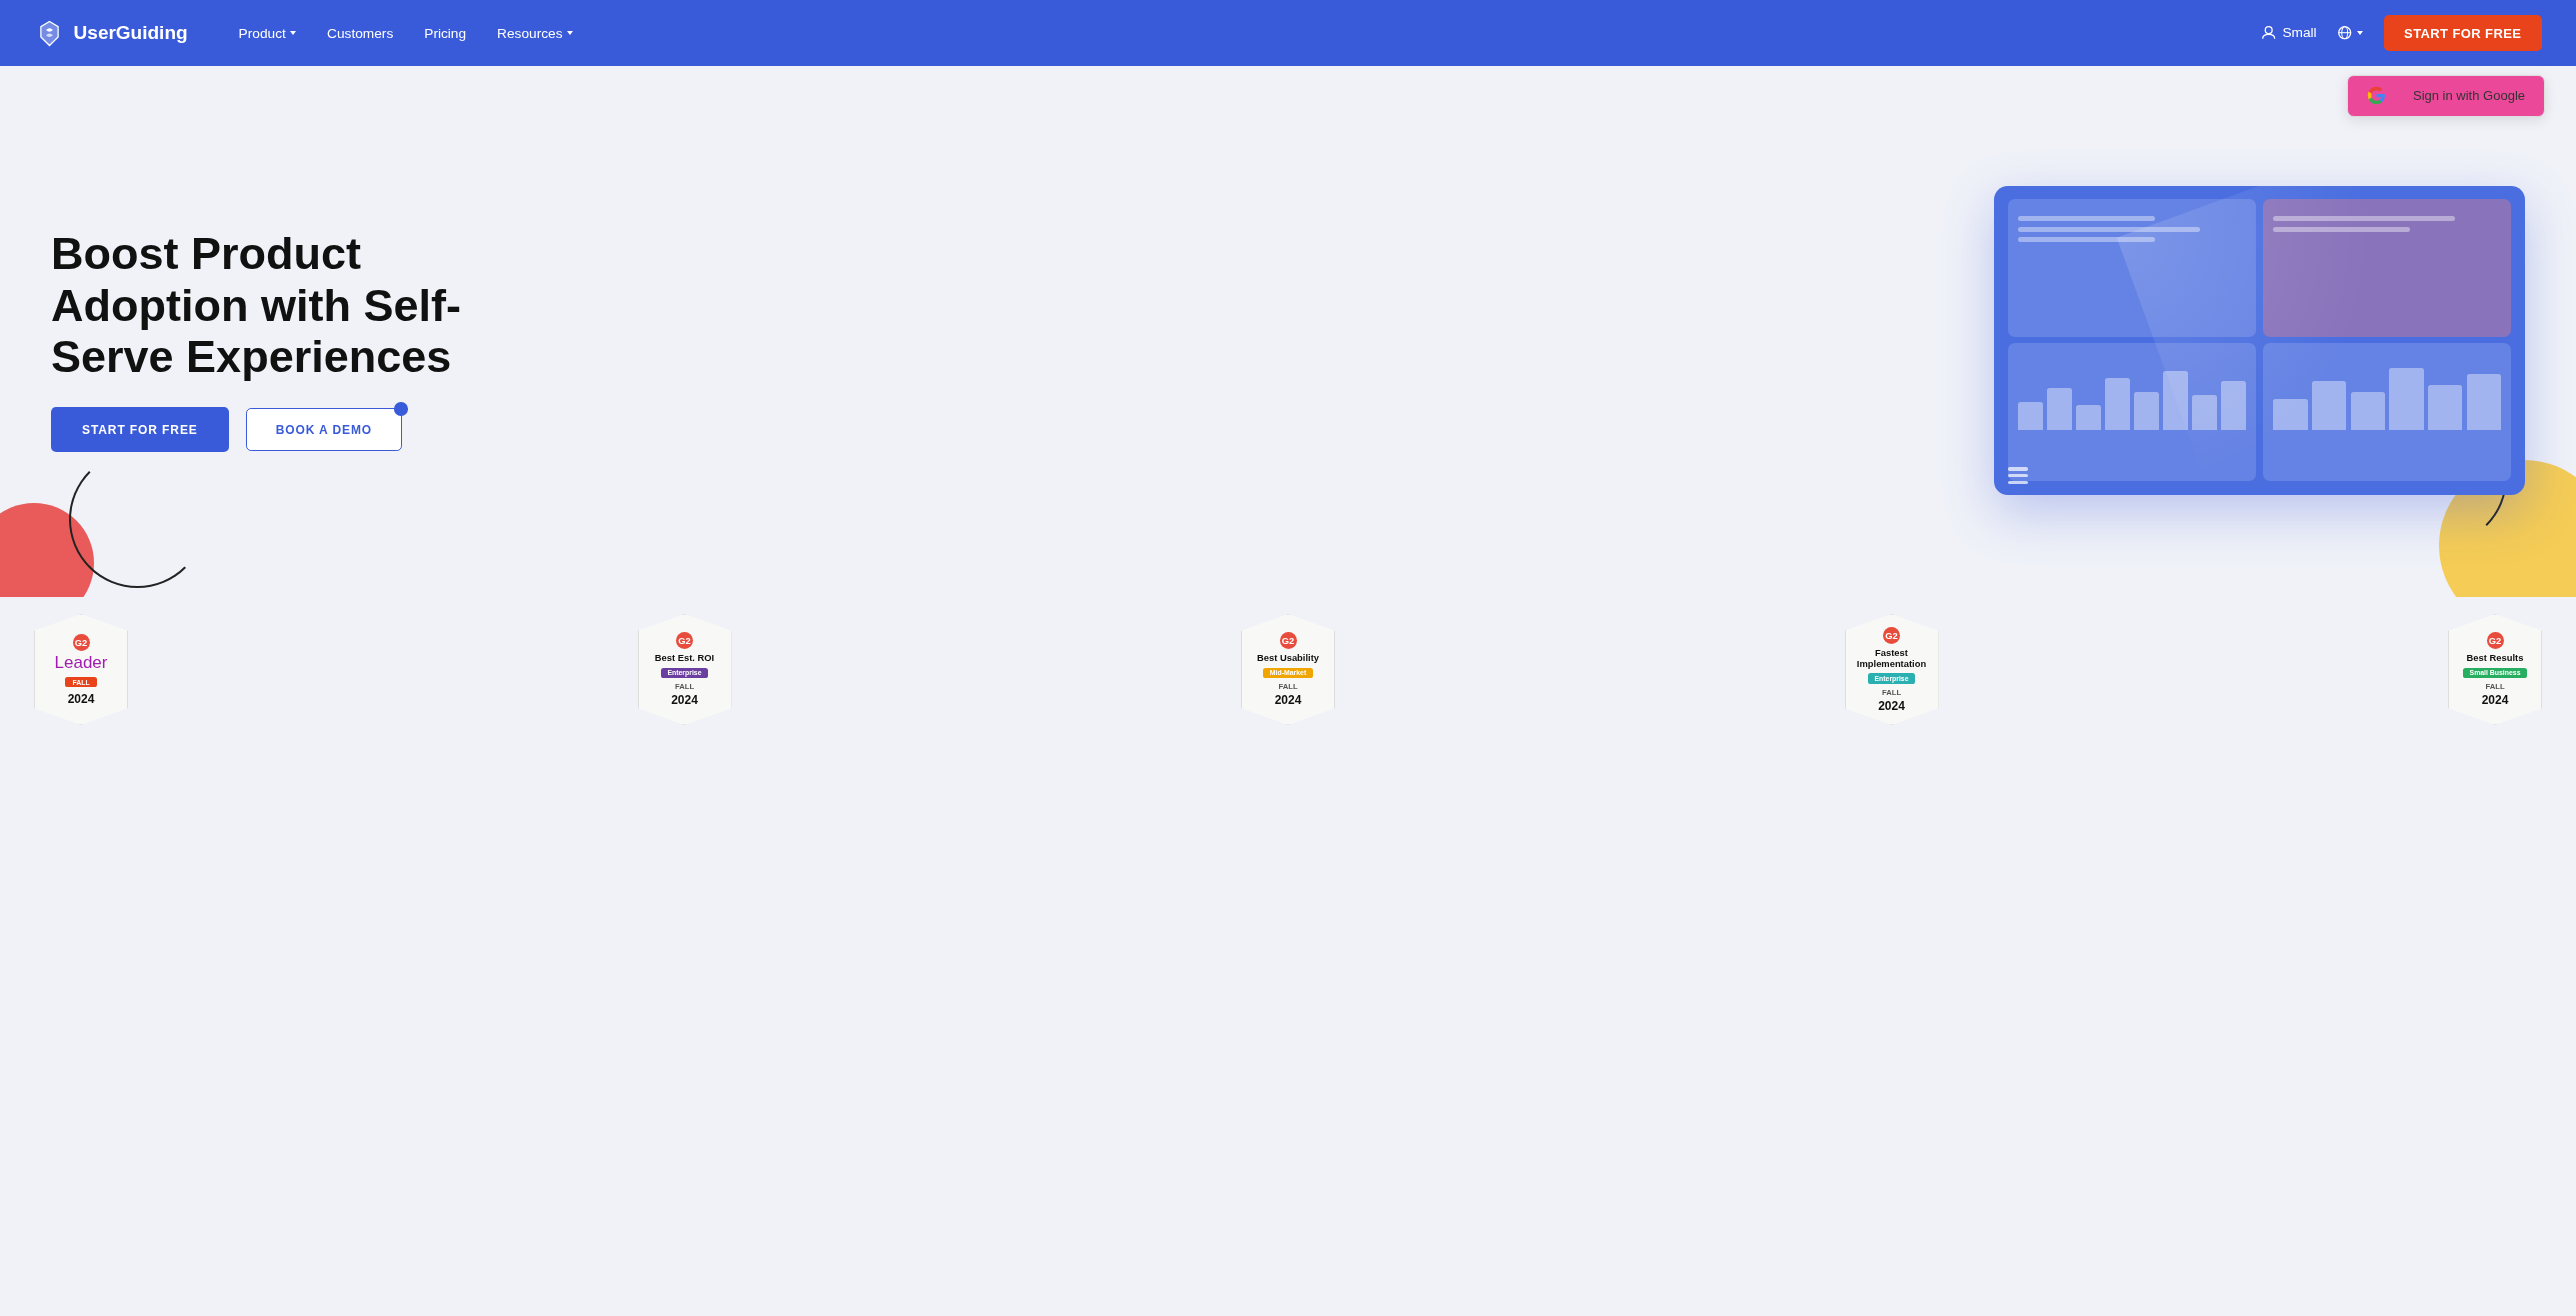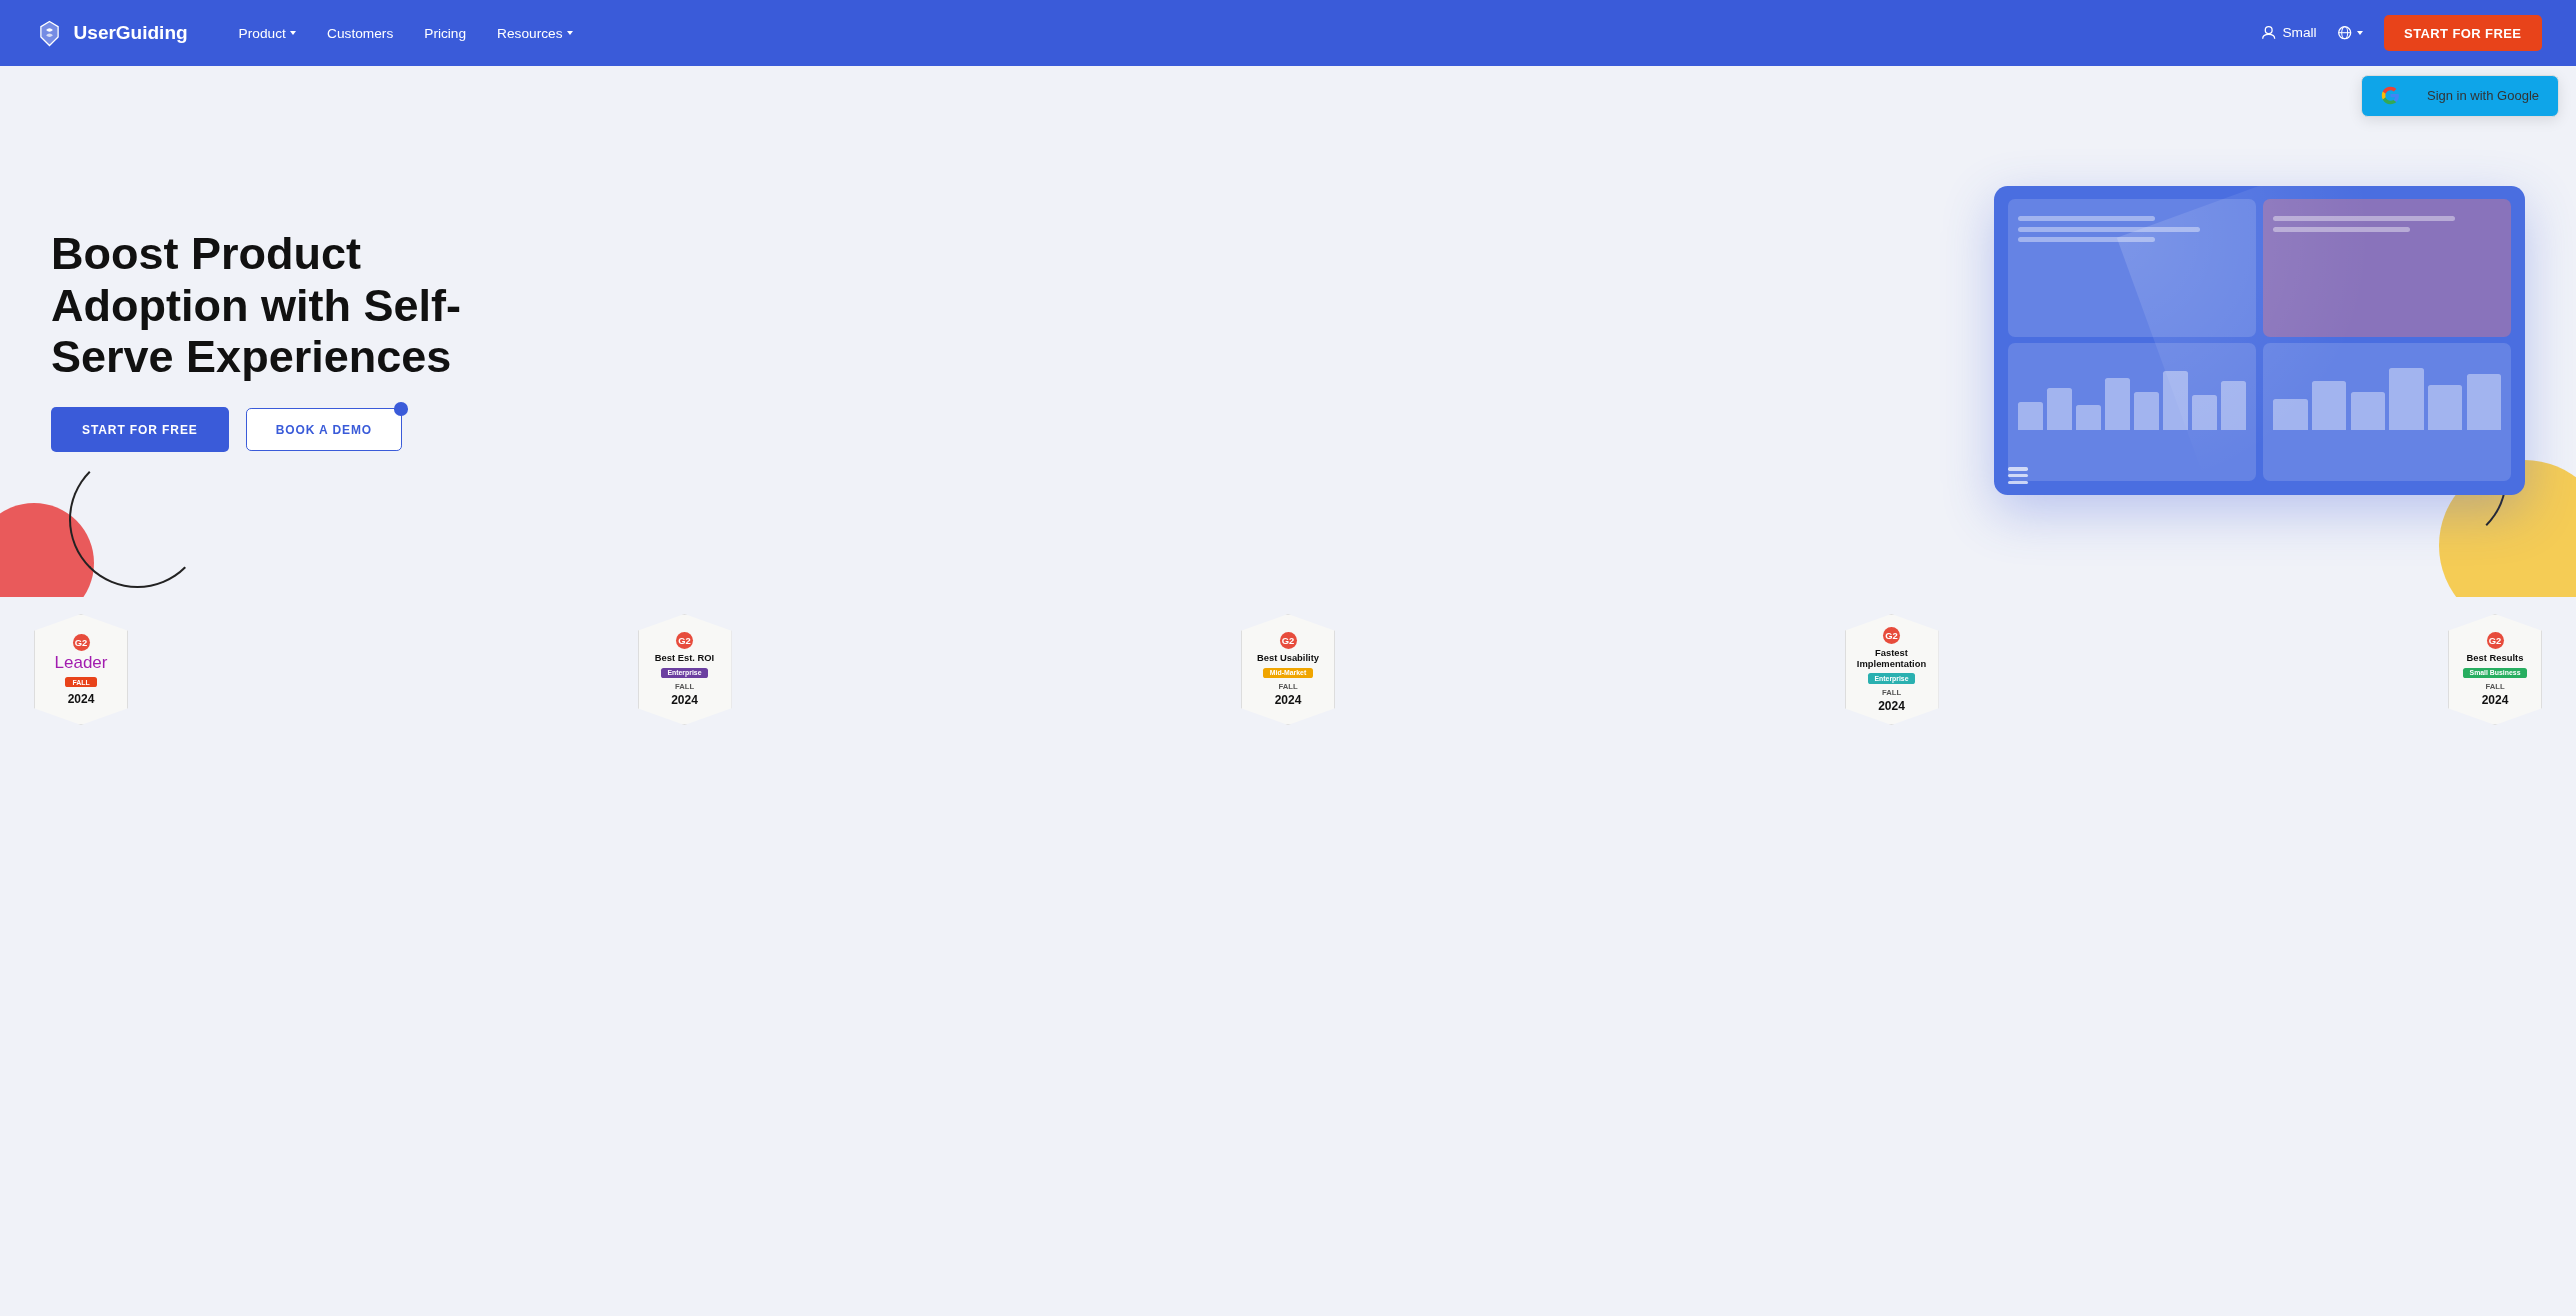--- a/index.html
+++ b/index.html
@@ -270,22 +270,22 @@
       border-radius: 50%;
       border-bottom-color: transparent;
       border-left-color: transparent;
       z-index: 2;
     }
 
     
     .google-signin-popup {
       position: absolute;
       top: 75px;
-      right: 17px;
-      background: #0ea5e9;
+      right: 31px;
+      background: #ec4899;
       border: 1.3px solid #ddd;
       border-radius: 6.9px;
       padding: 10.3px 19px;
       display: flex;
       align-items: center;
       gap: 27px;
       font-size: 13px;
       font-weight: 500;
       color: #333;
       box-shadow: 0 3.4px 13.7px rgba(0,0,0,0.1);

